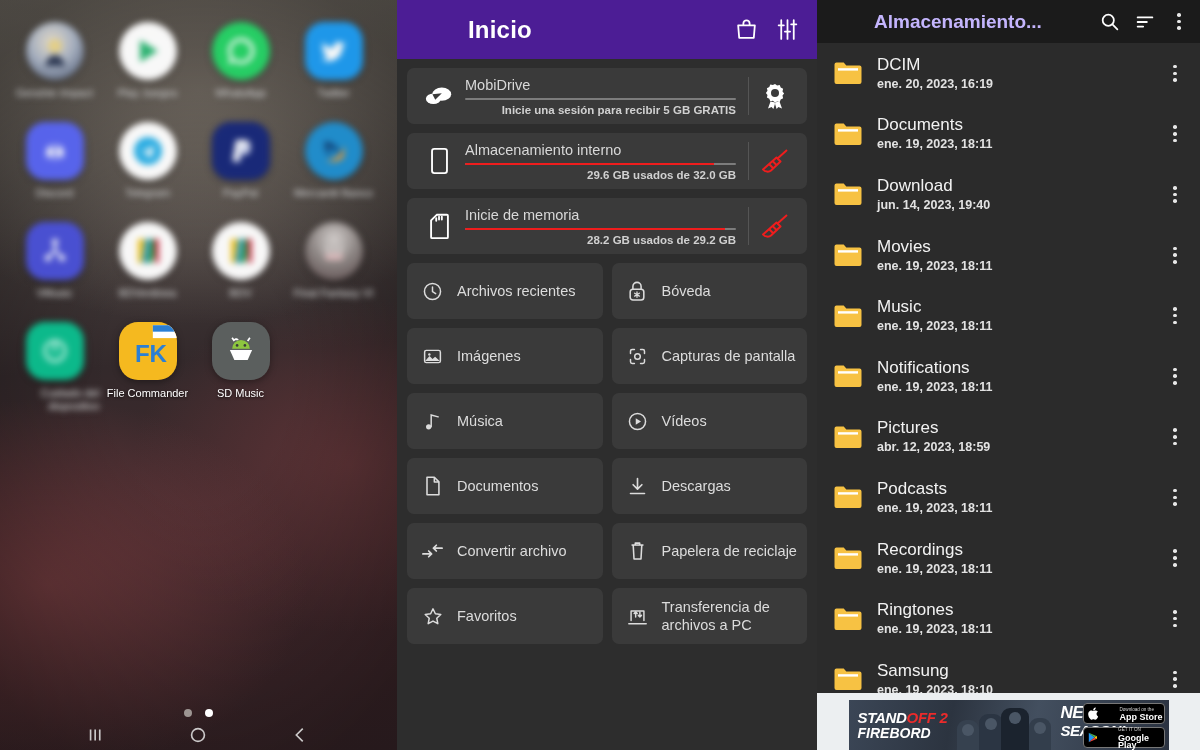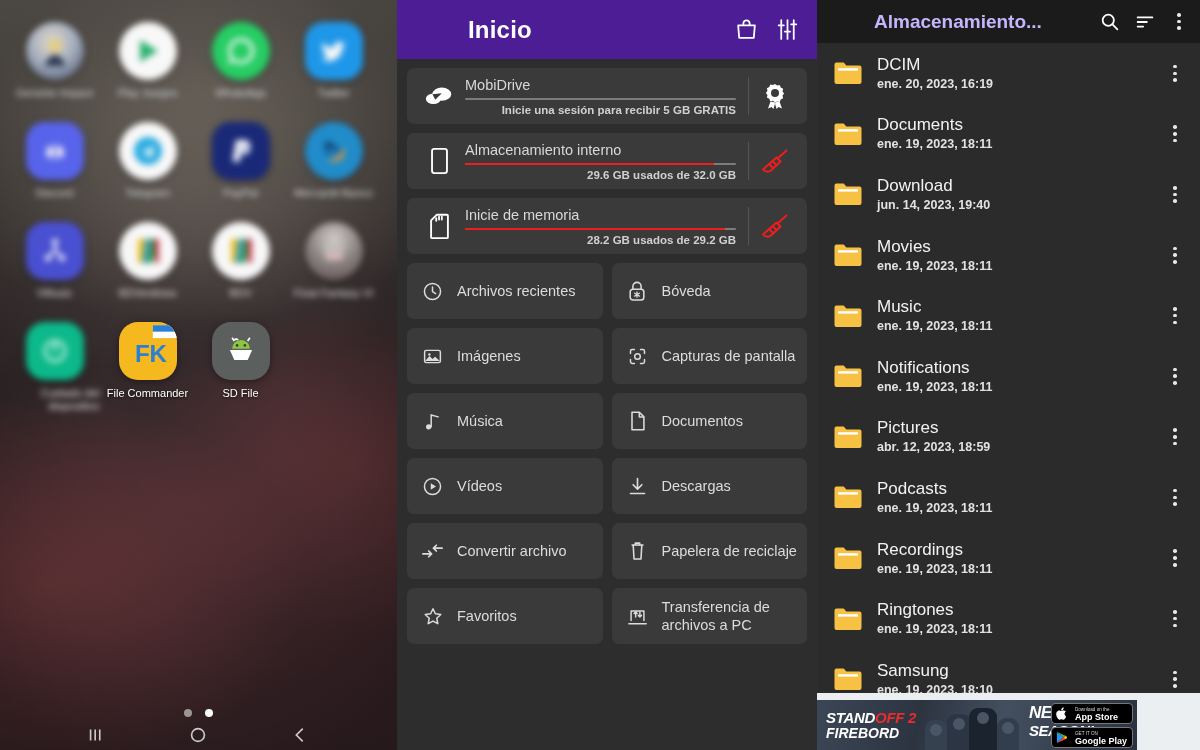--- a/index.html
+++ b/index.html
@@ -154,21 +154,21 @@
   .folder-ico { flex: 0 0 38px; display: flex; align-items: center; }
   .br-text { flex: 1; min-width: 0; padding-left: 6px; }
   .br-name { color: #f2f2f2; font-size: 17px; line-height: 20px; font-weight: 400; }
   .br-date { color: #e2e2e2; font-size: 12.5px; line-height: 16px; margin-top: 1px; font-weight: bold; }
   .kebab { flex: 0 0 30px; display: flex; flex-direction: column; align-items: center; gap: 3.2px; cursor: pointer; }
   .kebab i { width: 3.6px; height: 3.6px; border-radius: 50%; background: #e8e8e8; display: block; }
 
   .br-ad {
     position: absolute; left: 0; right: 0; bottom: 0; height: 57px;
     background: #eceff1;
-    display: flex; align-items: flex-start; justify-content: flex-start;
+    display: flex; align-items: flex-start; justify-content: center;
     padding-top: 7px;
   }
   .ad-inner {
     position: relative;
     width: 320px; height: 50px;
     overflow: hidden;
     background: linear-gradient(100deg, #3b4656 0%, #2c3440 32%, #434f5f 58%, #2a3240 100%);
     display: flex; align-items: center;
   }
   .ad-left { padding-left: 9px; z-index: 2; }
@@ -181,21 +181,21 @@
   .fig.f2 { left: 26px; width: 24px; height: 40px; background:#2b3543; }
   .fig.f3 { left: 48px; width: 28px; height: 46px; background:#1b232e; }
   .fig.f4 { left: 76px; width: 22px; height: 36px; background:#333e4c; }
   .fig-head { position: absolute; top: 4px; left: 50%; transform: translateX(-50%); width: 12px; height: 12px; border-radius: 50%; background: #4a5665; }
   .ad-new { position: absolute; left: 212px; top: 4px; z-index: 2; color: #fff; font-style: italic; font-weight: bold; font-size: 17px; line-height: 18px; letter-spacing: -.5px; }
   .ad-new small { display:block; font-size: 15px; }
   .ad-stores { position: absolute; right: 4px; top: 3px; z-index: 3; display:flex; flex-direction:column; gap: 3px; }
   .store-badge {
     width: 82px; height: 21px; border-radius: 4px; background: #000;
     border: 1px solid #777;
-    display: flex; align-items: center; gap: 8px; padding-left: 4px;
+    display: flex; align-items: center; gap: 21px; padding-left: 4px;
   }
   .store-badge .sb-txt { line-height: 7px; }
   .store-badge .sb-small { color: #d6d6d6; font-size: 4.6px; display: block; }
   .store-badge .sb-big { color: #fff; font-size: 9px; font-weight: bold; display: block; margin-top: 1.5px; }
 </style>
 </head>
 <body>
 
 <div id="root">
 
@@ -350,21 +350,21 @@
           <div class="app-icon squircle" style="background:#5b5f5e">
             <svg class="glyph-svg" viewBox="0 0 36 36" style="width:40px;height:40px">
               <path d="M12 9l-2-3M24 9l2-3" stroke="#fff" stroke-width="1.5"></path>
               <path d="M10 16a8 8 0 0116 0z" fill="#8dc63f"></path>
               <circle cx="14.5" cy="13" r="1.2" fill="#3a3a3a"></circle>
               <circle cx="21.5" cy="13" r="1.2" fill="#3a3a3a"></circle>
               <path d="M8 17h20l-4 9H12z" fill="#fff"></path>
               <path d="M11 8c1.5-2 4-2 5 0-1.6.4-3.4.4-5 0z" fill="#fff"></path>
             </svg>
           </div>
-          <div class="app-label">SD File</div>
+          <div class="app-label">SD Music</div>
         </div>
         <div class="home-cell"></div>
       </div>
     </div>
 
     <div class="page-dots">
       <div class="dot"></div>
       <div class="dot active"></div>
     </div>
 
@@ -535,36 +535,36 @@
             <svg width="19" height="21" viewBox="0 0 20 24" fill="none" stroke="#dcdcdc" stroke-width="1.7">
               <path d="M8.5 18V4.5l8 2.2" stroke-linecap="round"></path>
                 <circle cx="5.6" cy="18" r="3" fill="#dcdcdc" stroke="none"></circle>
             </svg>
           </span>
           <span class="tile-lbl">Música</span>
         </div>
 
         <div class="fc-tile">
           <span class="tile-ico">
+            <svg width="21" height="21" viewBox="0 0 24 24" fill="none" stroke="#dcdcdc" stroke-width="1.7">
+              <circle cx="12" cy="12" r="9.2"></circle>
+                <path d="M10 8.3l6 3.7-6 3.7z" fill="#dcdcdc" stroke="none"></path>
+            </svg>
+          </span>
+          <span class="tile-lbl">Vídeos</span>
+        </div>
+
+        <div class="fc-tile">
+          <span class="tile-ico">
             <svg width="19" height="22" viewBox="0 0 20 24" fill="none" stroke="#dcdcdc" stroke-width="1.7" stroke-linejoin="round">
               <path d="M4 2.5h8l5 5V21.5H4z"></path>
                 <path d="M12 2.5v5.2h5"></path>
             </svg>
           </span>
           <span class="tile-lbl">Documentos</span>
-        </div>
-
-        <div class="fc-tile">
-          <span class="tile-ico">
-            <svg width="21" height="21" viewBox="0 0 24 24" fill="none" stroke="#dcdcdc" stroke-width="1.7">
-              <circle cx="12" cy="12" r="9.2"></circle>
-                <path d="M10 8.3l6 3.7-6 3.7z" fill="#dcdcdc" stroke="none"></path>
-            </svg>
-          </span>
-          <span class="tile-lbl">Vídeos</span>
         </div>
 
         <div class="fc-tile">
           <span class="tile-ico">
             <svg width="21" height="21" viewBox="0 0 24 24" fill="none" stroke="#dcdcdc" stroke-width="1.9" stroke-linecap="round" stroke-linejoin="round">
               <path d="M12 3v11M7 10l5 5 5-5"></path>
                 <path d="M4 20h16"></path>
             </svg>
           </span>
           <span class="tile-lbl">Descargas</span>

